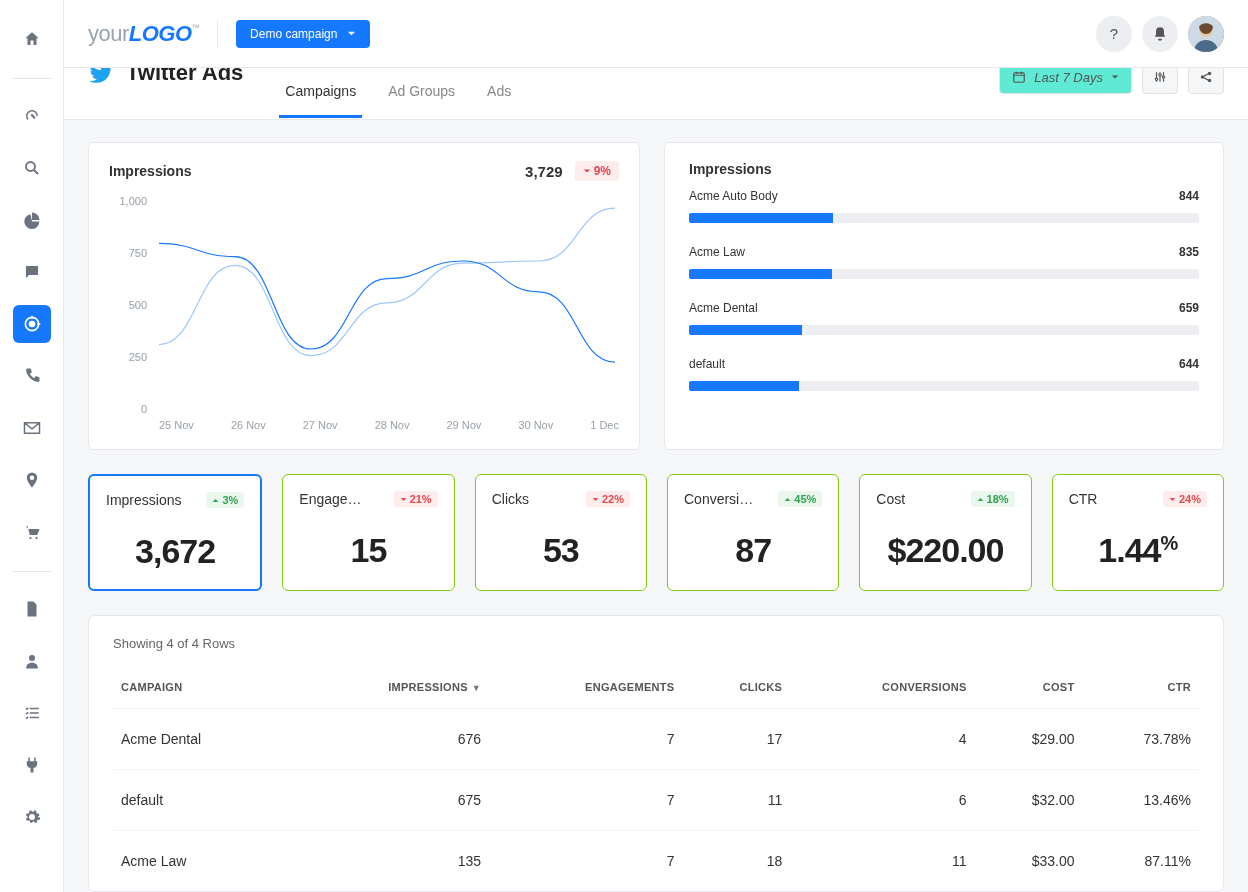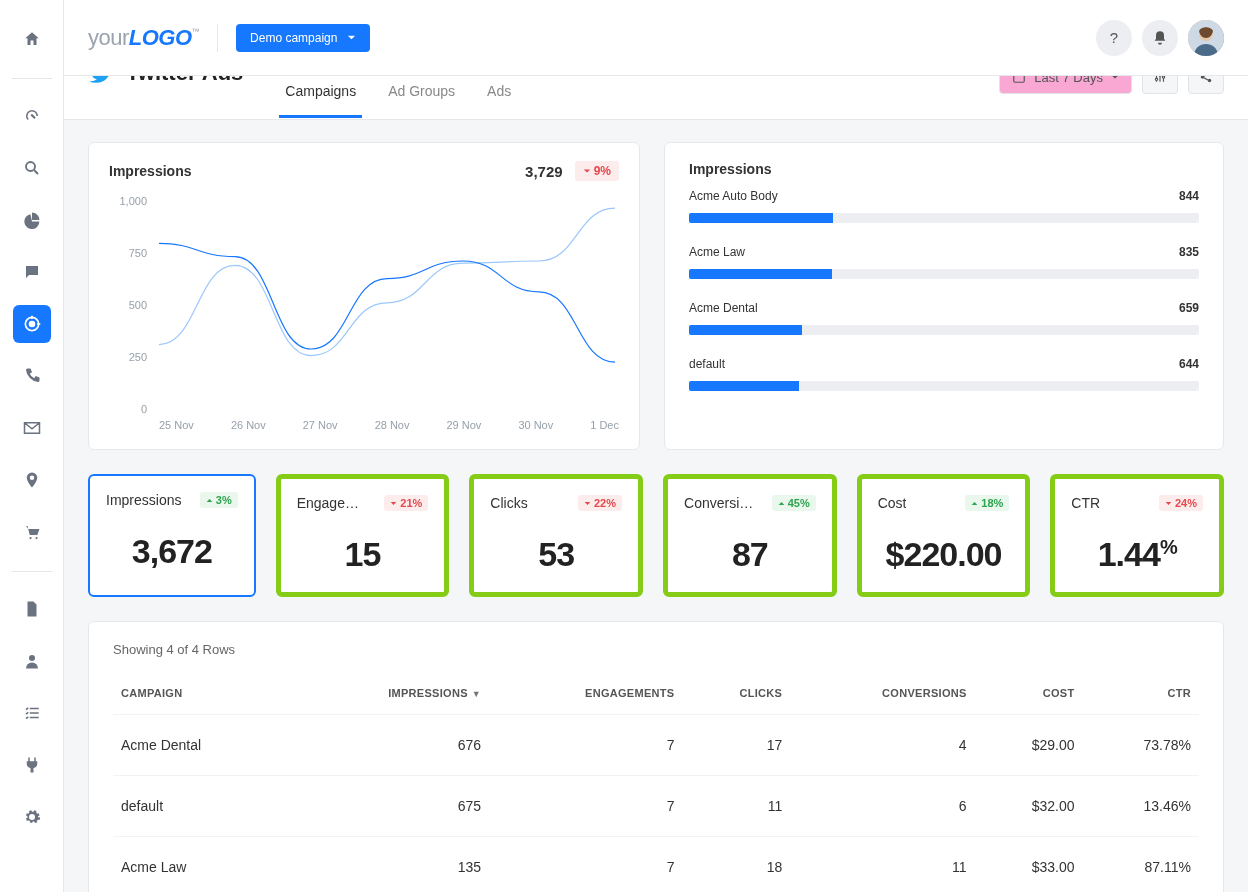--- a/index.html
+++ b/index.html
@@ -5,41 +5,41 @@
 * { box-sizing: border-box; margin: 0; padding: 0; }
 body { font-family: -apple-system, BlinkMacSystemFont, "Helvetica Neue", Arial, sans-serif; background: #f4f6f8; color: #333; width: 1248px; height: 892px; overflow: hidden; }
 
 
 .sidebar { position: fixed; left: 0; top: 0; width: 64px; height: 100%; background: #fff; border-right: 1px solid #e5e7eb; display: flex; flex-direction: column; align-items: center; padding-top: 20px; z-index: 10; }
 .sidebar-item { width: 38px; height: 38px; display: flex; align-items: center; justify-content: center; margin-bottom: 14px; border-radius: 6px; cursor: pointer; color: #6b7280; }
 .sidebar-item.active { background: #1677ff; color: #fff; }
 .sidebar-divider { width: 40px; height: 1px; background: #e5e7eb; margin: 6px 0 18px; }
 
 
-.topbar { position: fixed; left: 64px; top: 0; right: 0; height: 76px; background: #fff; border-bottom: 1px solid #e5e7eb; display: flex; align-items: center; padding: 0 24px; z-index: 9; }
+.topbar { position: fixed; left: 64px; top: 0; right: 0; height: 68px; background: #fff; border-bottom: 1px solid #e5e7eb; display: flex; align-items: center; padding: 0 24px; z-index: 9; }
 .logo { font-size: 22px; font-weight: 400; color: #9aa3ae; letter-spacing: -0.5px; }
 .logo b { color: #1677ff; font-weight: 900; font-style: italic; }
 .logo sup { font-size: 8px; color: #9aa3ae; vertical-align: top; position: relative; top: 2px; }
 .vr { width: 1px; height: 28px; background: #e5e7eb; margin: 0 18px; }
 .btn-primary { background: #1677ff; color: #fff; border: 0; padding: 7px 14px; border-radius: 4px; font-size: 12px; display: inline-flex; align-items: center; gap: 10px; cursor: pointer; }
 .topbar-right { margin-left: auto; display: flex; align-items: center; gap: 10px; }
 .circle-btn { width: 36px; height: 36px; border-radius: 50%; background: #eceef1; display: flex; align-items: center; justify-content: center; color: #555; cursor: pointer; font-size: 15px; }
 .avatar { width: 36px; height: 36px; border-radius: 50%; background: linear-gradient(135deg,#d7b899 40%,#7a5c44 100%); cursor: pointer; overflow: hidden;}
 
 
 .subheader { position: fixed; left: 64px; top: 60px; right: 0; height: 60px; background: #fff; border-bottom: 1px solid #e5e7eb; display: flex; align-items: flex-start; padding: 0 24px; z-index: 8; }
 .page-title { display: flex; align-items: center; gap: 12px; }
 .twitter-icon { color: #1da1f2; }
 .page-title h1 { font-size: 22px; font-weight: 700; color: #222; }
 .tabs { display: flex; gap: 28px; margin-left: 40px; height: 100%; align-items: center; }
 .tab { font-size: 14px; color: #888; padding: 20px 2px 18px; cursor: pointer; position: relative; }
 .tab.active { color: #333; }
 .tab.active::after { content:""; position: absolute; left:-4px; right:-4px; bottom:-1px; height:3px; background:#1677ff; }
 .subheader-right { margin-left: auto; display:flex; gap:10px; }
-.outline-btn { background:#f9a8d4; border:1px solid #e1e3e7; padding: 7px 12px; border-radius:4px; font-size:13px; color:#555; cursor:pointer; display:inline-flex; align-items:center; gap:8px; }
+.outline-btn { background:#5eead4; border:1px solid #e1e3e7; padding: 7px 12px; border-radius:4px; font-size:13px; color:#555; cursor:pointer; display:inline-flex; align-items:center; gap:8px;font-style:italic; }
 .icon-btn { background:#f5f6f8; border:1px solid #e1e3e7; width:36px; height:34px; border-radius:4px; color:#555; cursor:pointer; display:inline-flex; align-items:center; justify-content:center; }
 
 
 .content { position: absolute; left: 64px; top: 120px; right: 0; bottom: 0; padding: 22px 24px; overflow-y: auto; }
 .row { display: flex; gap: 24px; }
 .card { background: #fff; border: 1px solid #e5e7eb; border-radius: 6px; }
 
 
 .chart-card { flex: 1; padding: 18px 20px 14px; }
 .chart-header { display:flex; align-items:center; }
@@ -57,21 +57,21 @@
 .bars-card { flex:1; padding: 18px 24px; }
 .bar-row { margin-top: 22px; }
 .bar-row:first-child { margin-top: 12px; }
 .bar-label { display:flex; justify-content:space-between; font-size:12px; margin-bottom: 10px; }
 .bar-label .v { font-weight:700; }
 .bar-track { height: 10px; background:#eceef1; border-radius:2px; overflow:hidden;}
 .bar-fill { height:100%; background:#1677ff; }
 
 
 .tiles { display:flex; gap: 20px; margin-top: 24px; }
-.tile { flex:1; background:#fff; border:5px solid #84cc16; border-radius:6px; padding: 16px 16px 18px; min-width:0; }
+.tile { flex:1; background:#fff; border:1px solid #84cc16; border-radius:6px; padding: 16px 16px 18px; min-width:0; }
 .tile.active { border: 2px solid #1677ff; }
 .tile-top { display:flex; align-items:center; justify-content:space-between; }
 .tile-top .label { font-size:14px; color:#333; white-space:nowrap; overflow:hidden; text-overflow:ellipsis; max-width: 95px;}
 .tile-value { font-size: 34px; font-weight: 800; color:#222; text-align:center; margin-top: 24px; letter-spacing:-1px;}
 .tile-value .pct { font-size: 20px; font-weight:800; vertical-align: super;}
 .tile .delta-badge { font-size: 11px; padding:2px 6px;}
 
 
 .table-card { margin-top: 24px; padding: 20px 24px 0; }
 .table-caption { font-size: 13px; color:#666; margin-bottom: 20px; }

